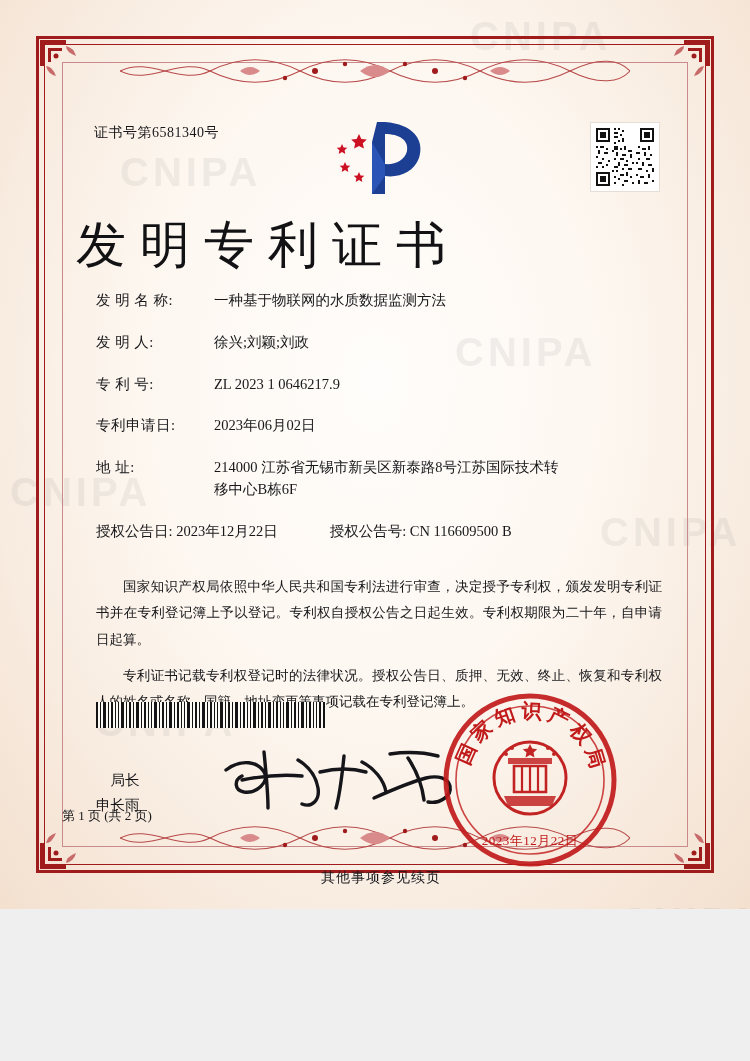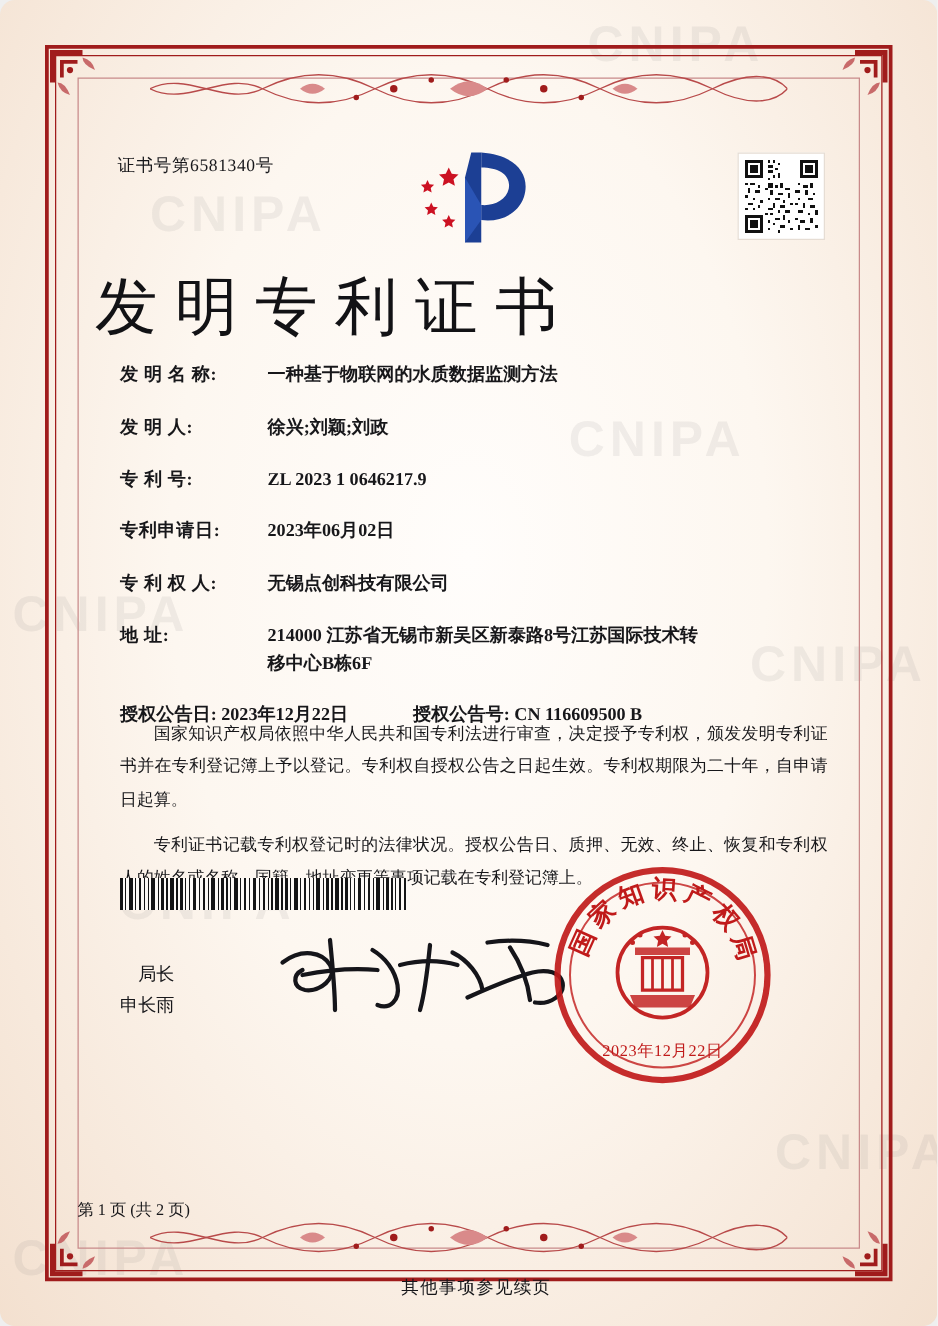--- a/index.html
+++ b/index.html
@@ -6,26 +6,25 @@
     margin: 0;
     padding: 0;
     background: #efefef;
   }
   body {
     font-family: "Liberation Serif", "DejaVu Serif", serif;
   }
   .page {
     position: relative;
     width: 750px;
-    height: 1061px;
+    height: 909px;
     overflow: hidden;
     background: #fdfaf6;
     background-image:
       radial-gradient(ellipse at 50% 42%, #fffdfb 0%, #fdf7f0 45%, #f7e9dc 78%, #f3e0cf 100%);
-    border-radius: 12px;
   }
   
   .wm {
     position: absolute;
     font-family: "Liberation Sans", sans-serif;
     font-weight: bold;
     color: rgba(120, 120, 120, 0.10);
     letter-spacing: 4px;
     white-space: nowrap;
     user-select: none;
@@ -129,21 +128,20 @@
     font-family: "DejaVu Serif", "Liberation Serif", serif;
   }
 
   .fields {
     position: absolute;
     top: 228px;
     left: 34px;
     right: 40px;
     font-size: 14.5px;
     color: #17171a;
-    font-weight: bold;
   }
   .row {
     display: flex;
     align-items: flex-start;
     margin-bottom: 20px;
     line-height: 1.5;
   }
   .row .lbl {
     width: 118px;
     flex: 0 0 118px;
@@ -455,24 +453,20 @@
       <div class="row">
         <div class="lbl">专 利 号:</div>
         <div class="val">ZL 2023 1 0646217.9</div>
       </div>
 
       <div class="row">
         <div class="lbl">专利申请日:</div>
         <div class="val">2023年06月02日</div>
       </div>
 
-      <div class="row">
-        <div class="lbl">专 利 权 人:</div>
-        <div class="val">无锡点创科技有限公司</div>
-      </div>
 
       <div class="row">
         <div class="lbl">地 址:</div>
         <div class="val">
           <span class="l2">214000 江苏省无锡市新吴区新泰路8号江苏国际技术转</span>
           <span class="l2">移中心B栋6F</span>
         </div>
       </div>
 
       <div class="row">

